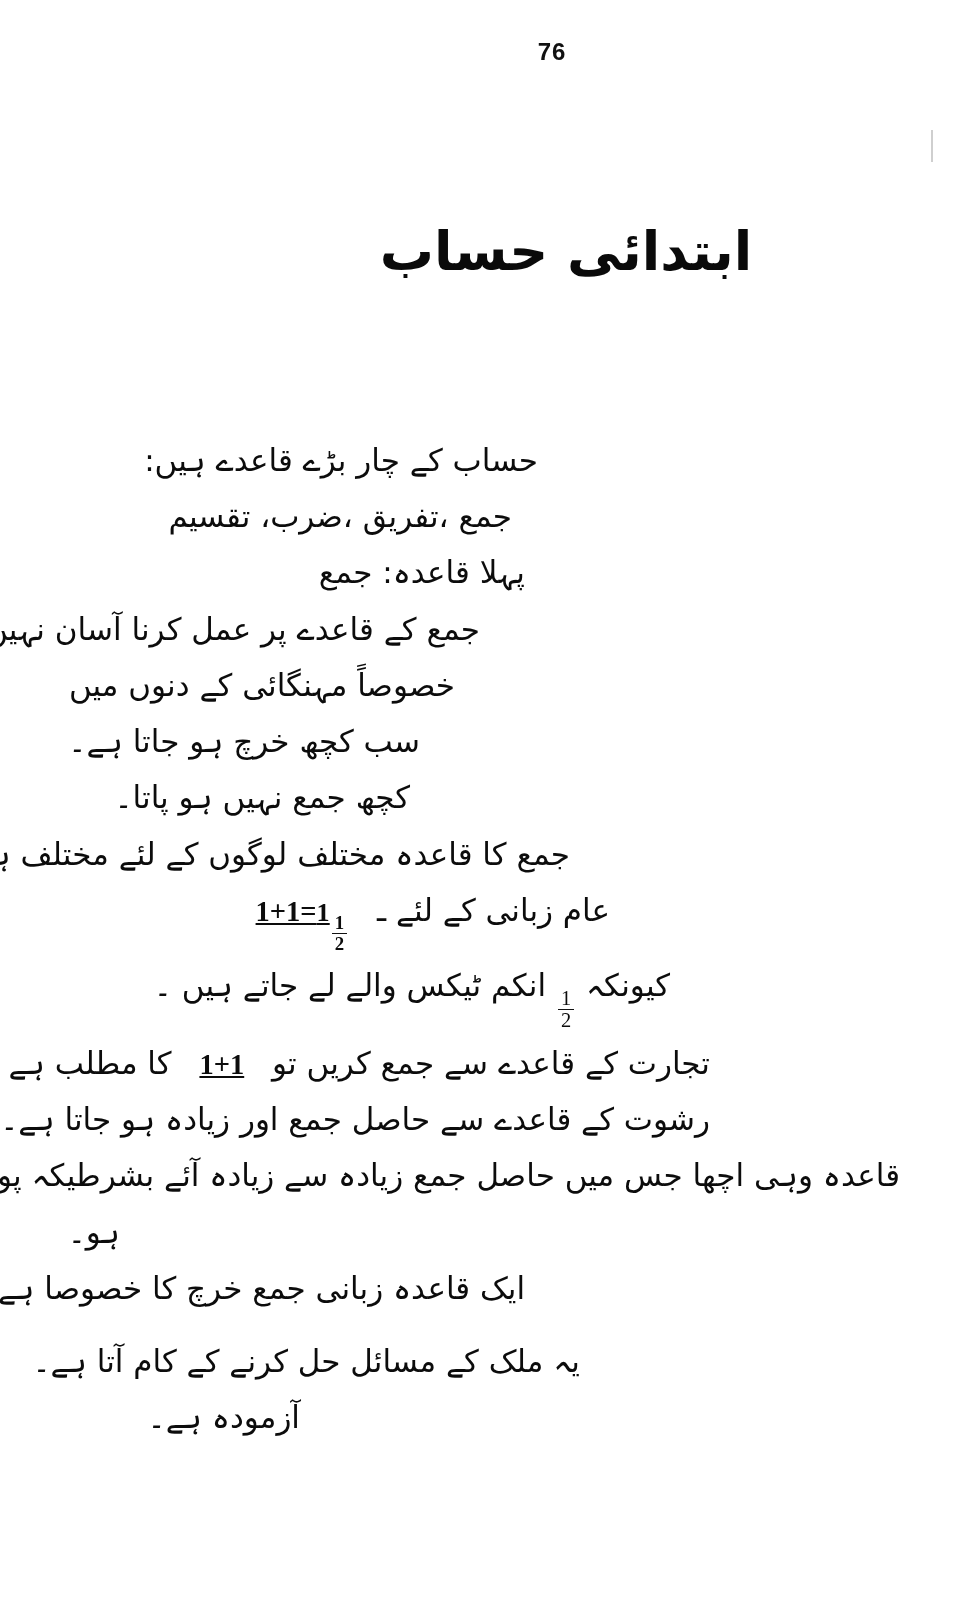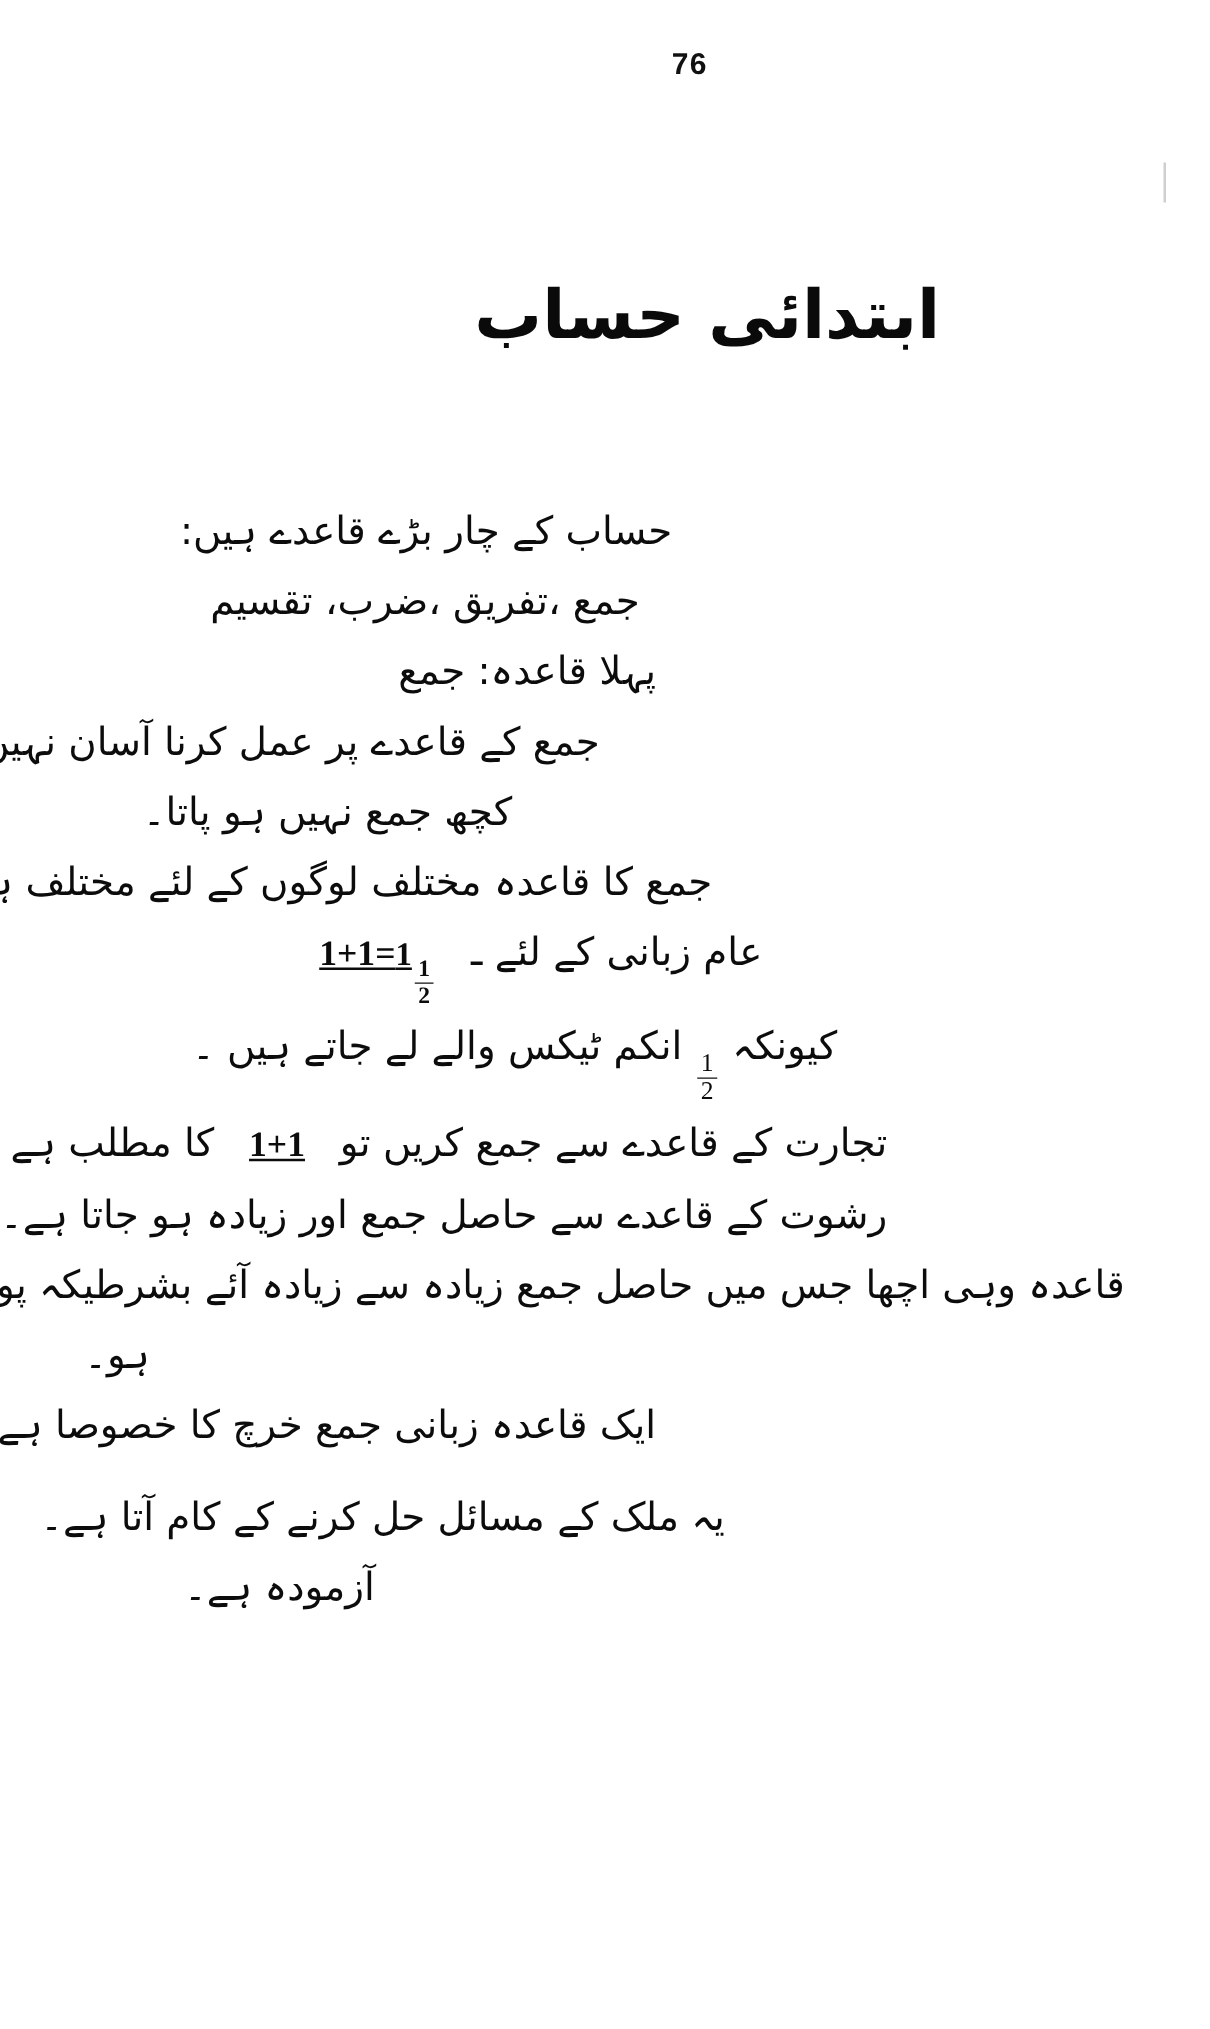--- a/index.html
+++ b/index.html
@@ -55,21 +55,21 @@
     text-align: right;
   }
   .line {
     display: block;
     font-size: 31px;
     line-height: 1.62;
     color: #0c0c0c;
     white-space: nowrap;
     margin-bottom: 6px;
   }
-  .line.c-indent-1 { padding-right: 372px; }
+  .line.c-indent-1 { padding-right: 372px; margin-top: 35px; }
   .line.c-indent-2 { padding-right: 398px; }
   .line.c-indent-3 { padding-right: 385px; }
   .line.c-indent-4 { padding-right: 430px; }
   .line.c-indent-5 { padding-right: 455px; }
   .line.c-indent-6 { padding-right: 490px; }
   .line.c-indent-7 { padding-right: 500px; }
   .line.c-indent-8 { padding-right: 340px; }
   .line.c-indent-9 { padding-right: 300px; }
   .line.c-indent-10 { padding-right: 240px; }
   .line.c-indent-11 { padding-right: 200px; }
@@ -128,21 +128,23 @@
   <div class="body-block">
 
     <span class="line c-indent-1">حساب کے چار بڑے قاعدے ہیں:</span>
 
     <span class="line c-indent-2">جمع ،تفریق ،ضرب، تقسیم</span>
 
     <span class="line c-indent-3">پہلا قاعدہ: جمع</span>
 
     <span class="line c-indent-4">جمع کے قاعدے پر عمل کرنا آسان نہیں ۔</span>
 
+    <span class="line c-indent-5">خصوصاً مہنگائی کے دنوں میں</span>
 
+    <span class="line c-indent-6">سب کچھ خرچ ہو جاتا ہے۔</span>
 
     <span class="line c-indent-7">کچھ جمع نہیں ہو پاتا۔</span>
 
     <span class="line c-indent-8">جمع کا قاعدہ مختلف لوگوں کے لئے مختلف ہے۔</span>
 
     <span class="line c-indent-9">
       <span>عام زبانی کے لئے ـ</span>
       <span class="math">
         <span>1+1=</span><span class="whole">1</span><span class="frac">
             <span class="num">1</span>

